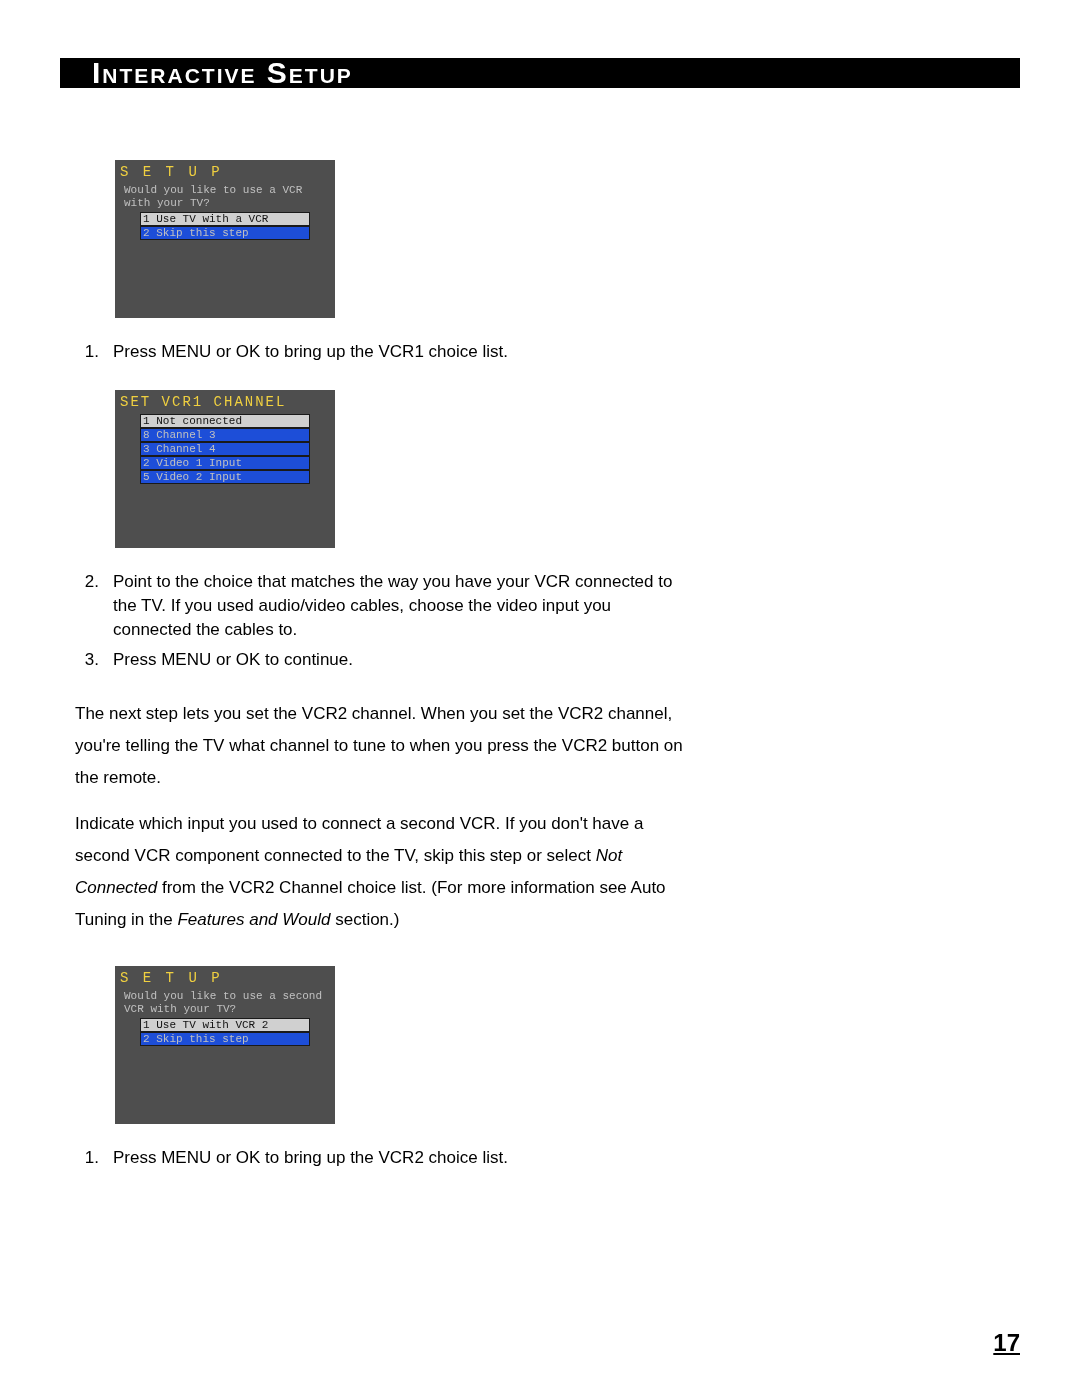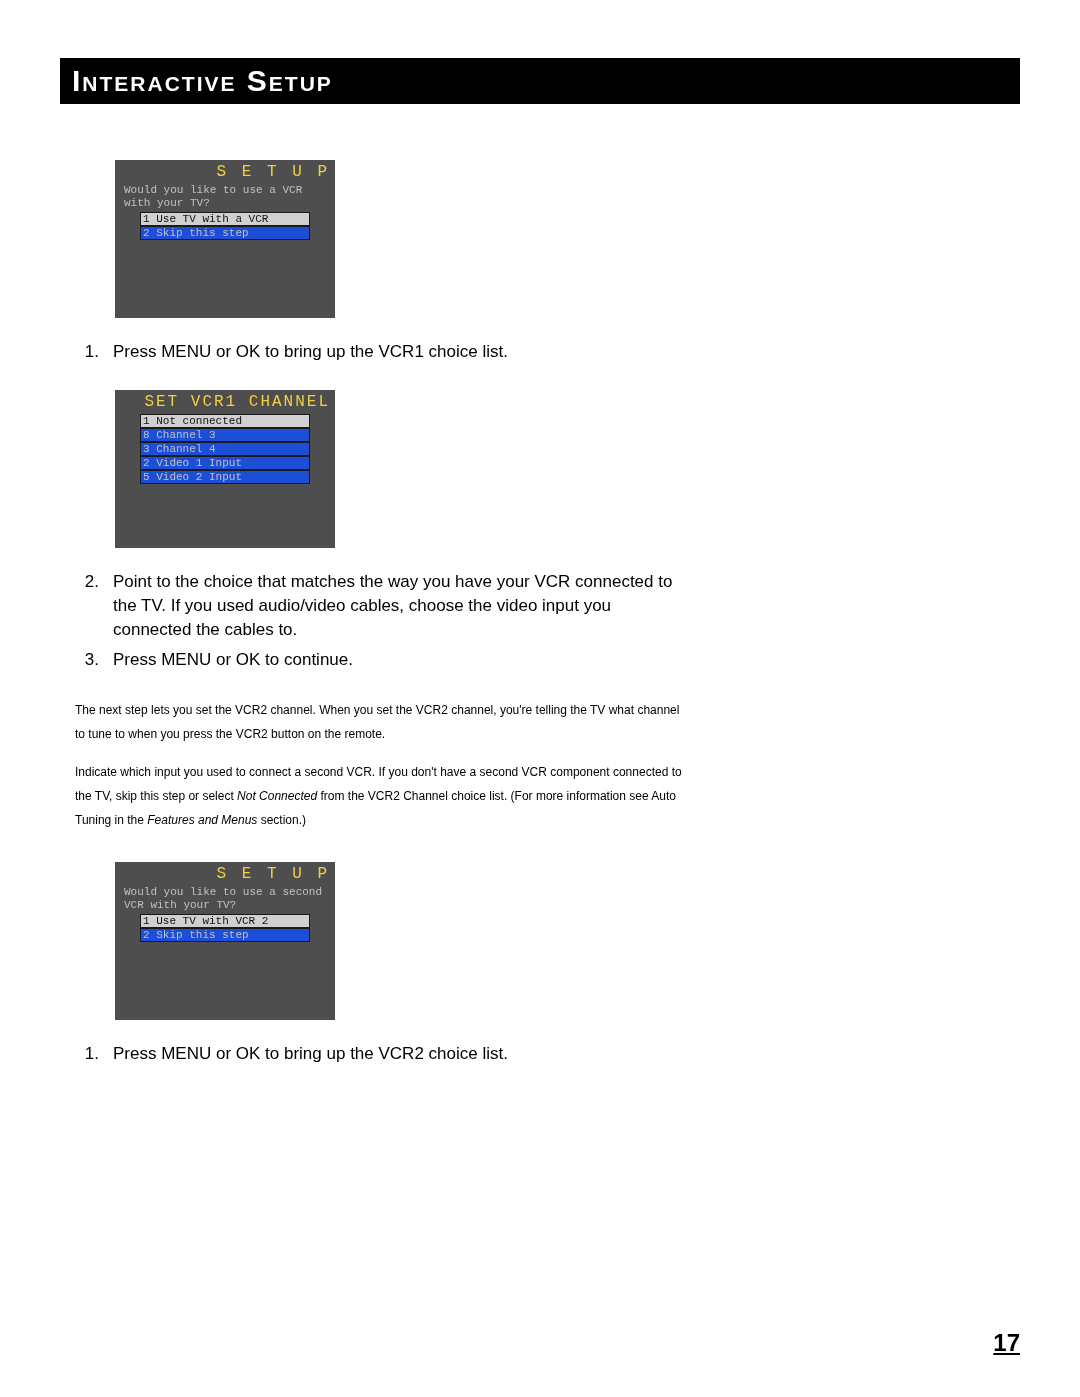--- a/index.html
+++ b/index.html
@@ -9,25 +9,25 @@
     background: #fff;
     font-family: "Segoe UI", "Myriad Pro", Arial, sans-serif;
     color: #000;
     position: relative;
   }
   .header-bar {
     position: absolute;
     left: 60px;
     top: 58px;
     width: 960px;
-    height: 46px;
+    height: 30px;
     background: #000;
     display: flex;
     align-items: center;
-    padding-left: 12px;
+    padding-left: 32px;
   }
   .header-bar span {
     color: #fff;
     font-size: 30px;
     font-weight: 700;
     letter-spacing: 2px;
     font-family: "Trebuchet MS", "Lithos", "Arial Black", sans-serif;
     font-variant: small-caps;
   }
   .content {
@@ -44,23 +44,23 @@
     margin-bottom: 22px;
     padding: 6px 5px;
     font-family: "Courier New", monospace;
     font-size: 11px;
     line-height: 13px;
     color: #c0c0c0;
     position: relative;
   }
   .tv-title {
     color: #f0d040;
-    text-align: right;
+    text-align: left;
     letter-spacing: 3px;
-    font-size: 16px;
+    font-size: 14px;
     margin-bottom: 5px;
   }
   .tv-question {
     color: #c0c0c0;
     padding: 0 4px 2px 4px;
   }
   .tv-list {
     margin: 0 20px;
   }
   .tv-item {
@@ -97,22 +97,22 @@
   .section-heading {
     font-family: "Trebuchet MS", "Lithos", "Arial Black", sans-serif;
     font-variant: small-caps;
     font-weight: 700;
     font-size: 23px;
     letter-spacing: 1px;
     line-height: 30px;
     margin-bottom: 10px;
   }
   .body-para {
-    font-size: 12px;
-    line-height: 24px;
+    font-size: 17px;
+    line-height: 32px;
     margin-bottom: 14px;
   }
   .body-para em { font-style: italic; }
   .page-number {
     position: absolute;
     right: 60px;
     bottom: 40px;
     font-size: 24px;
     font-weight: 700;
     text-decoration: underline;
@@ -162,21 +162,21 @@
     <li>
       <span class="num">3.</span>
       <span class="txt">Press MENU or OK to continue.</span>
     </li>
   </ol>
 
 
   <p class="body-para">The next step lets you set the VCR2 channel. When you set the VCR2 channel, you're telling the TV what channel to tune to when you press the VCR2 button on the remote.</p>
 
   <p class="body-para">
-    <span>Indicate which input you used to connect a second VCR.  If you don't have a second VCR component connected to the TV, skip this step or select </span><em>Not Connected</em><span> from the VCR2 Channel choice list. (For more information see Auto Tuning in the </span><em>Features and Menus</em><span> section.)</span>
+    <span>Indicate which input you used to connect a second VCR.  If you don't have a second VCR component connected to the TV, skip this step or select </span><em>Not Connected</em><span> from the VCR2 Channel choice list. (For more information see Auto Tuning in the </span><em>Features and Would</em><span> section.)</span>
   </p>
 
   <div class="tv-screen" style="margin-top:30px;">
     <div class="tv-title">S E T U P</div>
     <div class="tv-question">Would you like to use a second VCR with your TV?</div>
     <div class="tv-list">
       <div class="tv-item selected">1 Use TV with VCR 2</div>
       <div class="tv-item">2 Skip this step</div>
     </div>
   </div>

